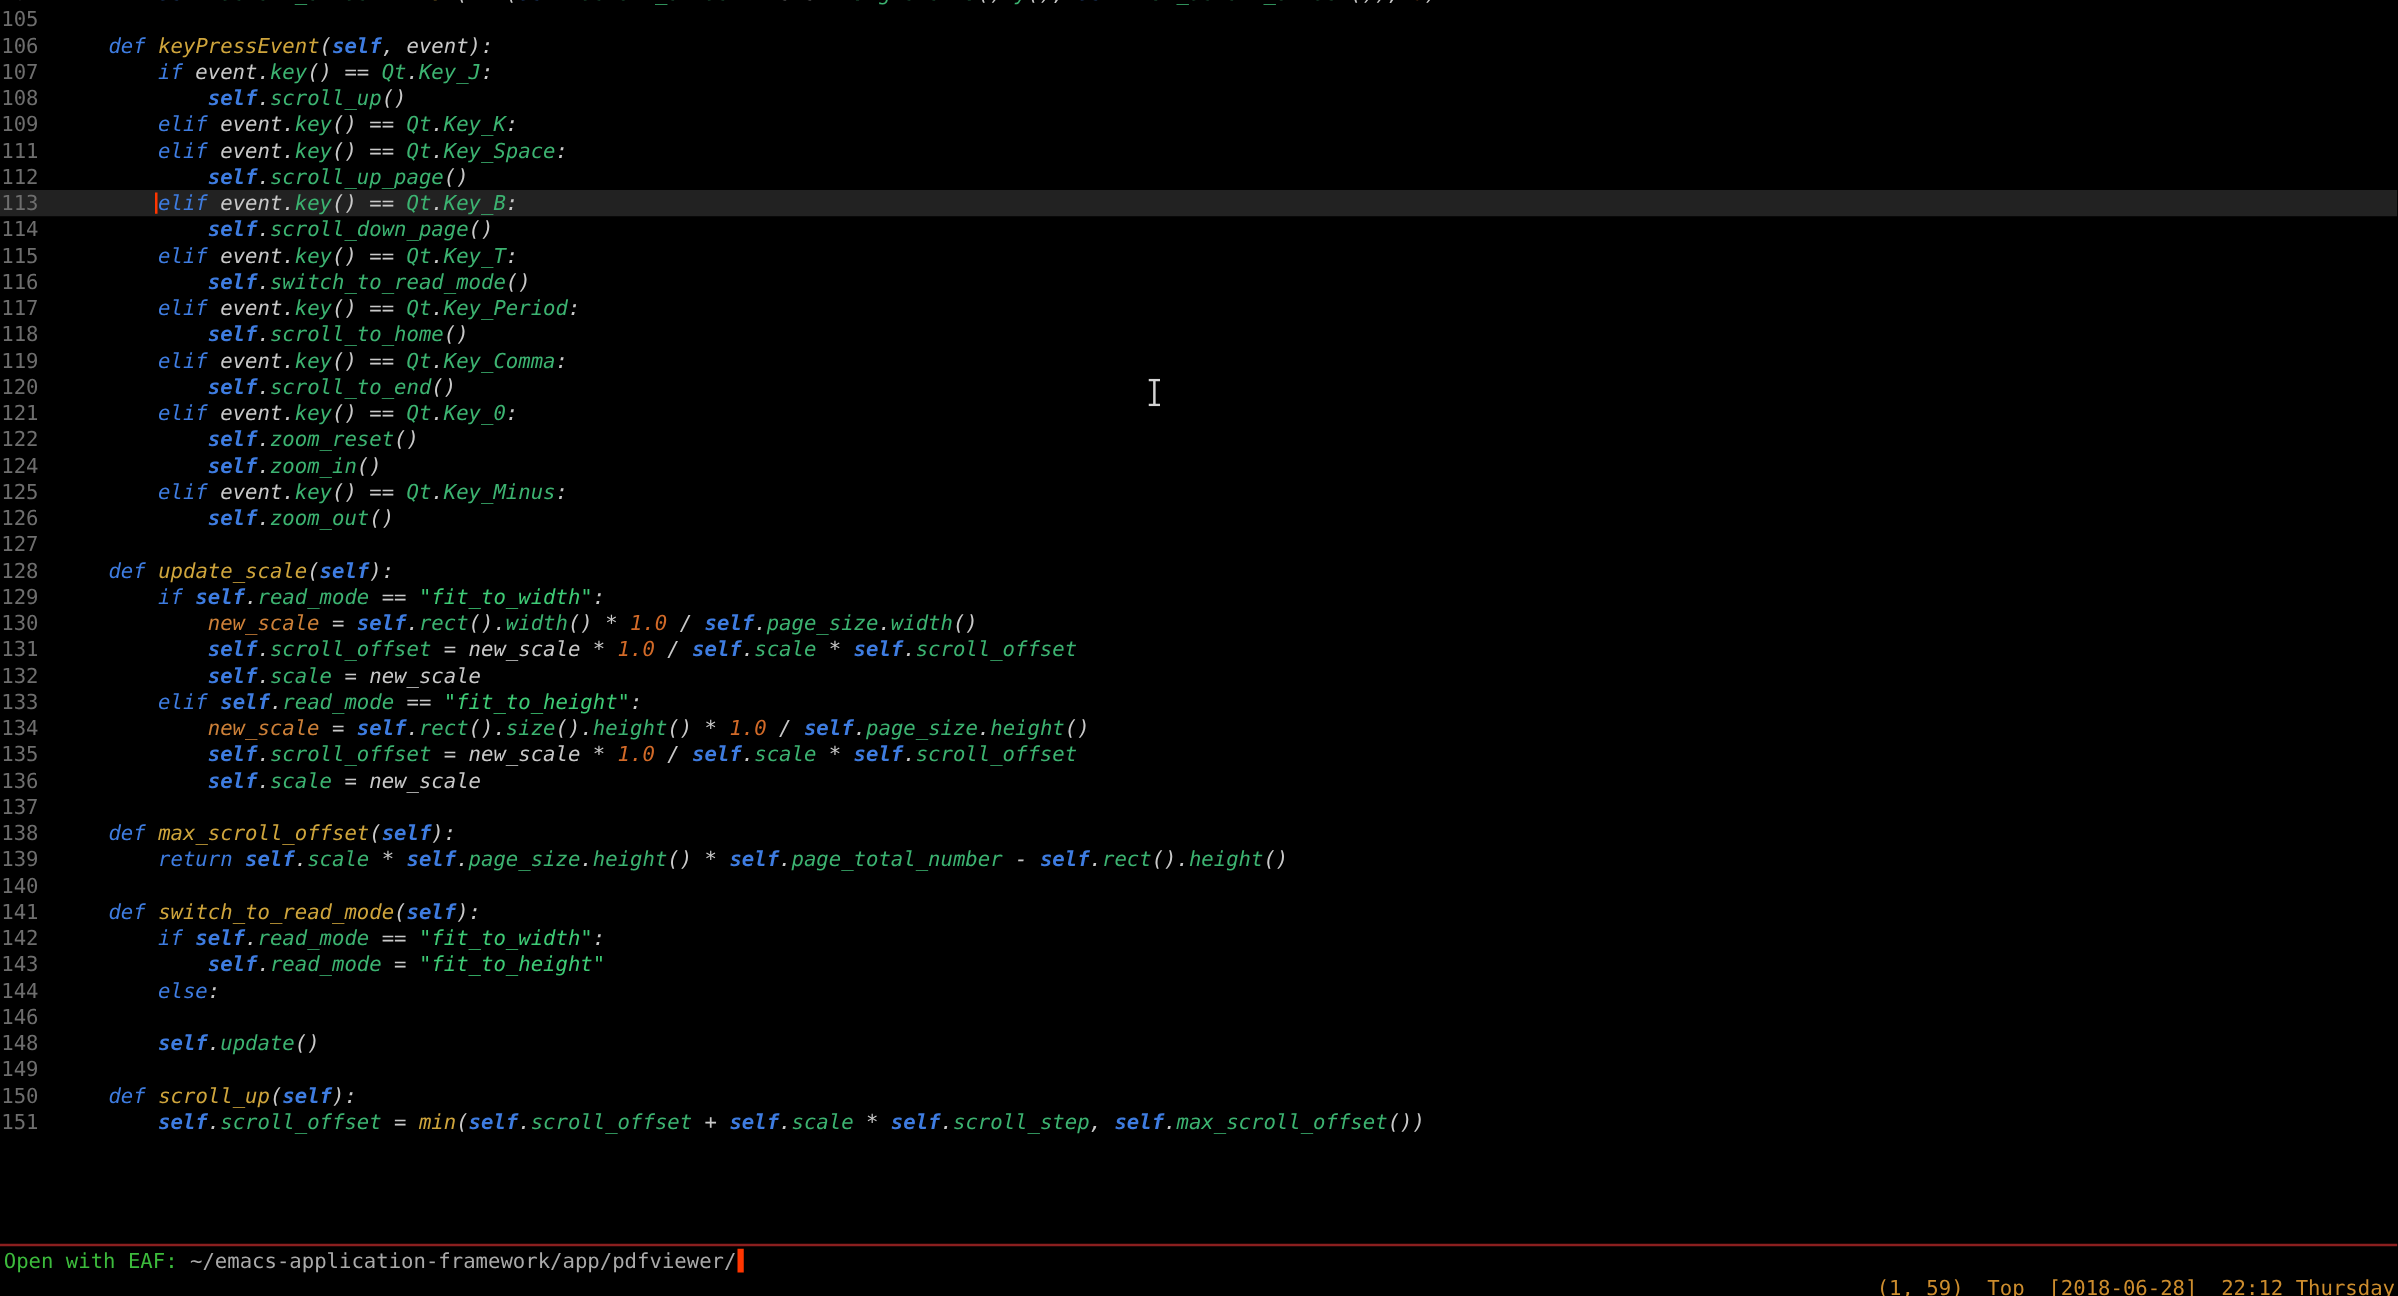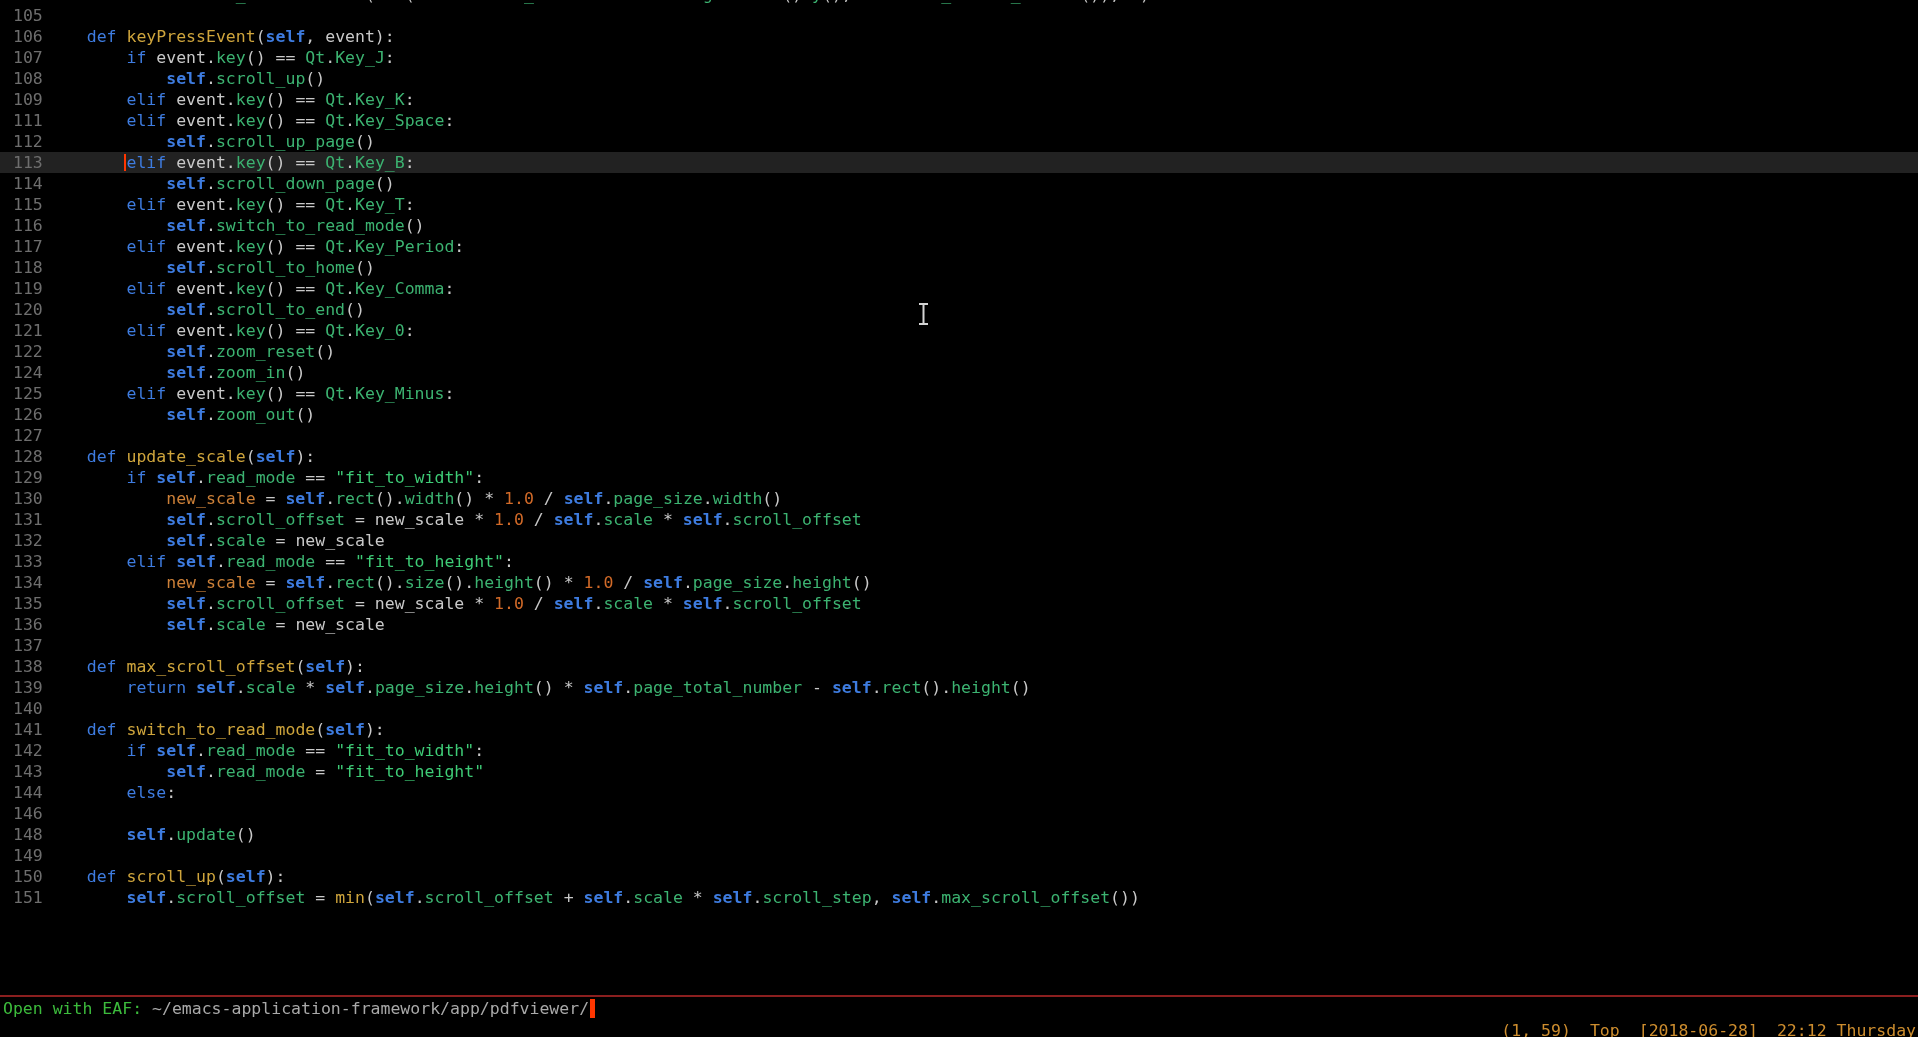--- a/index.html
+++ b/index.html
@@ -10,22 +10,22 @@
     font-family:"DejaVu Sans Mono", monospace;
     font-size:16.5px;
   }
   .screen { position:relative; width:1918px; height:1037px; background:var(--bg); }
 
   
   .code-area { position:absolute; top:0; left:0; width:100%; overflow:hidden; }
   .code-line { display:flex; height:21px; line-height:21px; white-space:pre; }
   .code-line.clip { margin-top:-16px; }
   .code-line.hl { background:var(--hl); }
-  .line-num { flex:0 0 47px; padding-left:13px; box-sizing:border-box; color:var(--ln); }
-  .line-text { white-space:pre; }
+  .line-num { flex:0 0 47px; padding-left:1px; box-sizing:border-box; color:var(--ln); }
+  .line-text { white-space:pre;font-style:italic; }
 
   .tok-pl  { color:var(--pl); }
   .tok-kw  { color:var(--kw); }
   .tok-self{ color:var(--self); font-weight:bold; }
   .tok-fn  { color:var(--fn); }
   .tok-mt  { color:var(--mt); }
   .tok-str { color:var(--str); }
   .tok-num { color:var(--num); }
   .tok-var { color:var(--var); }
   .tok-bi  { color:var(--bi); }

